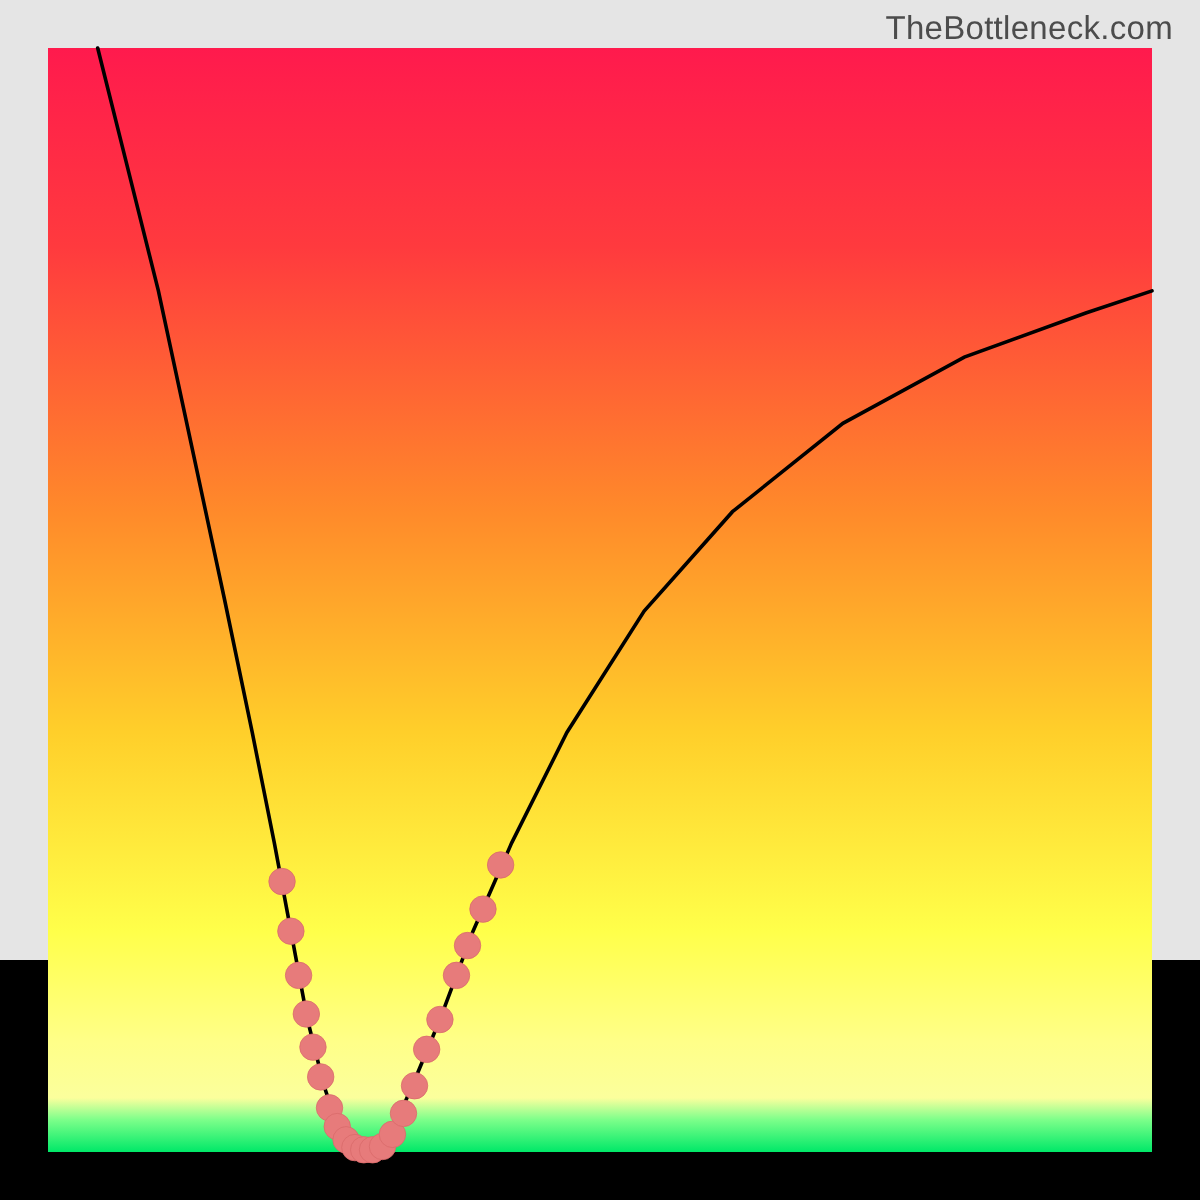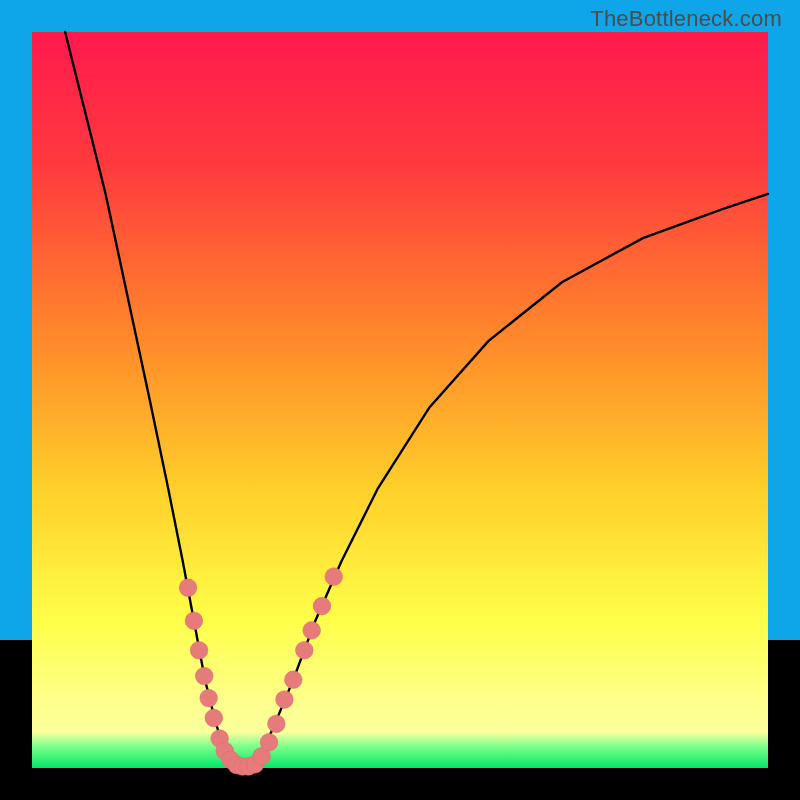--- a/index.html
+++ b/index.html
@@ -10,21 +10,21 @@
     overflow: hidden;
     background: #000;
     font-family: Arial, Helvetica, sans-serif;
   }
   .frame {
     position: absolute;
     left: 0;
     top: 0;
     width: 800px;
     height: 640px;
-    background: #0ea5e9;
+    background: #e5e5e5;
   }
   .plot-area {
     position: absolute;
     left: 32px;
     top: 32px;
     width: 736px;
     height: 736px;
     
   }
   .green-strip {

